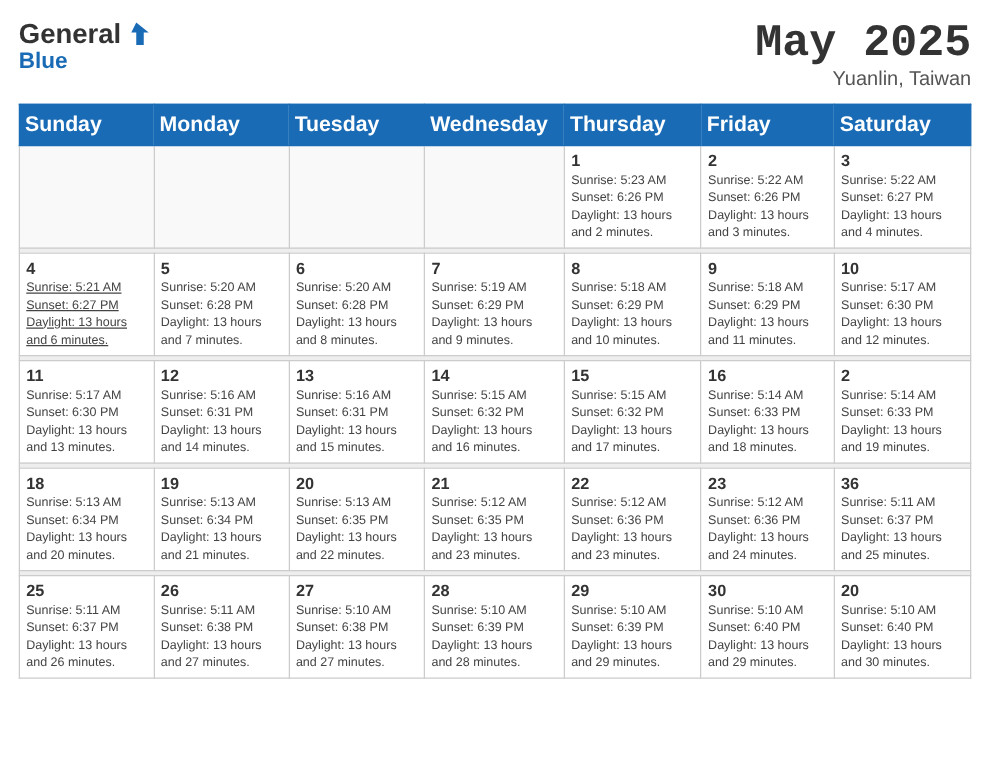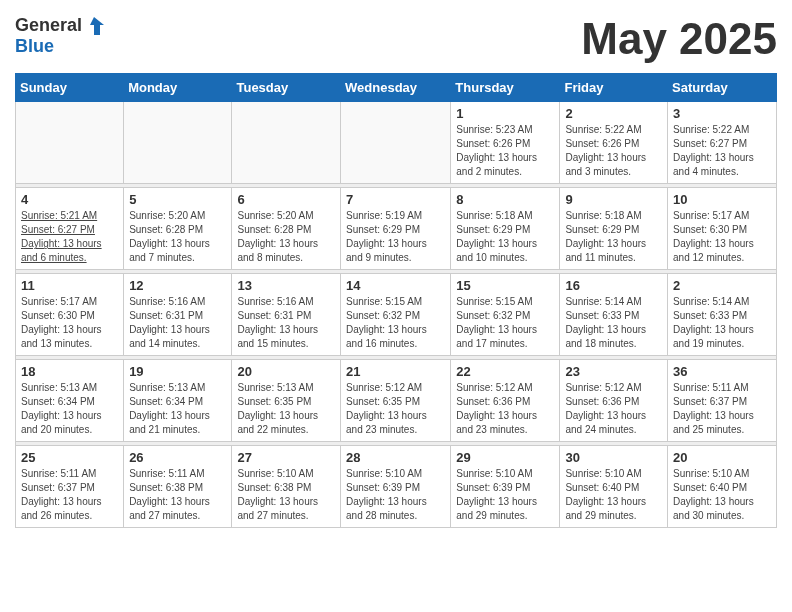--- a/index.html
+++ b/index.html
@@ -18,38 +18,39 @@
     }
     .logo {
       display: flex;
       align-items: center;
       gap: 4px;
     }
     .title-block {
       text-align: right;
     }
     .month-title {
-      font-size: 44px;
+      font-size: 36px;
       font-weight: bold;
       color: #333;
       line-height: 1.1;
+      font-family: Liberation Mono, monospace;
     }
     .location-title {
       font-size: 16px;
       color: #555;
     }
     .calendar {
       width: 100%;
       border-collapse: collapse;
       border: 1px solid #ccc;
     }
     .calendar th {
       background: #1a6bb5;
       color: #fff;
-      font-size: 13px;
+      font-size: 17px;
       font-weight: bold;
       padding: 6px 4px;
       text-align: left;
       border: 1px solid #1a6bb5;
     }
     .calendar td {
       vertical-align: top;
       border: 1px solid #ccc;
       padding: 4px 5px;
       width: 113px;
@@ -74,30 +75,31 @@
       line-height: 1.4;
     }
   </style>
 </head>
 <body>
 
 <div class="header">
   <div class="logo">
   <div style="display:flex;flex-direction:column;line-height:1.1">
     <div style="display:flex;align-items:center;gap:2px">
-      <span style="font-size:18px;font-weight:bold;color:#333;">General</span>
+      <span style="font-size:22px;font-weight:bold;color:#333;">General</span>
       <svg width="22" height="22" viewBox="0 0 22 22">
         <polygon points="10,2 20,10 16,10 16,20 10,20 10,10 6,10" fill="#1a6bb5"></polygon>
       </svg>
     </div>
     <span style="font-size:18px;font-weight:bold;color:#1a6bb5;">Blue</span>
   </div>
 </div>
   <div class="title-block">
     <div class="month-title">May 2025</div>
+    <div class="location-title">Yuanlin, Taiwan</div>
   </div>
 </div>
 
 <table class="calendar">
   <thead>
     <tr>
     <th>Sunday</th>
         <th>Monday</th>
         <th>Tuesday</th>
         <th>Wednesday</th>

